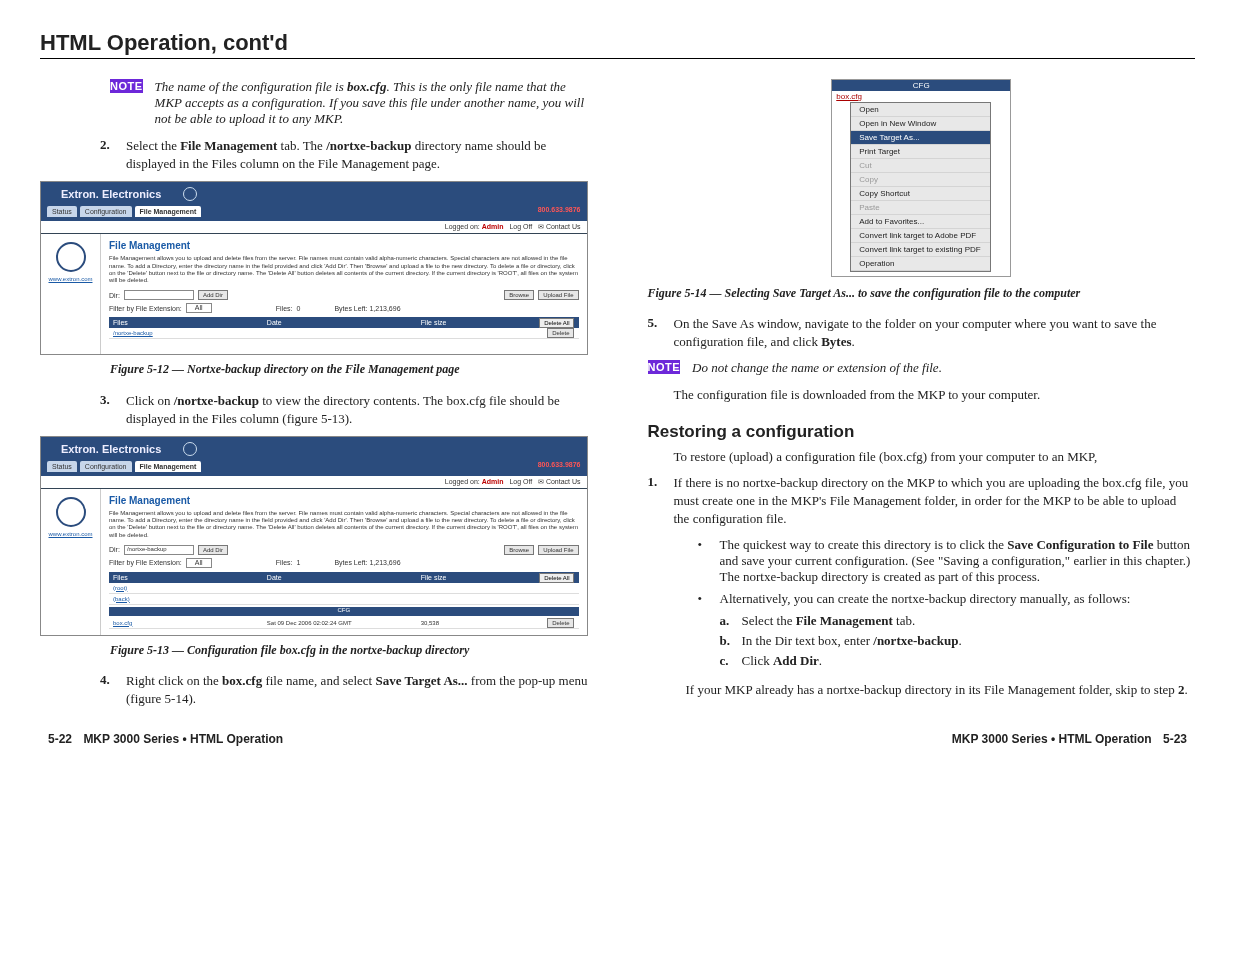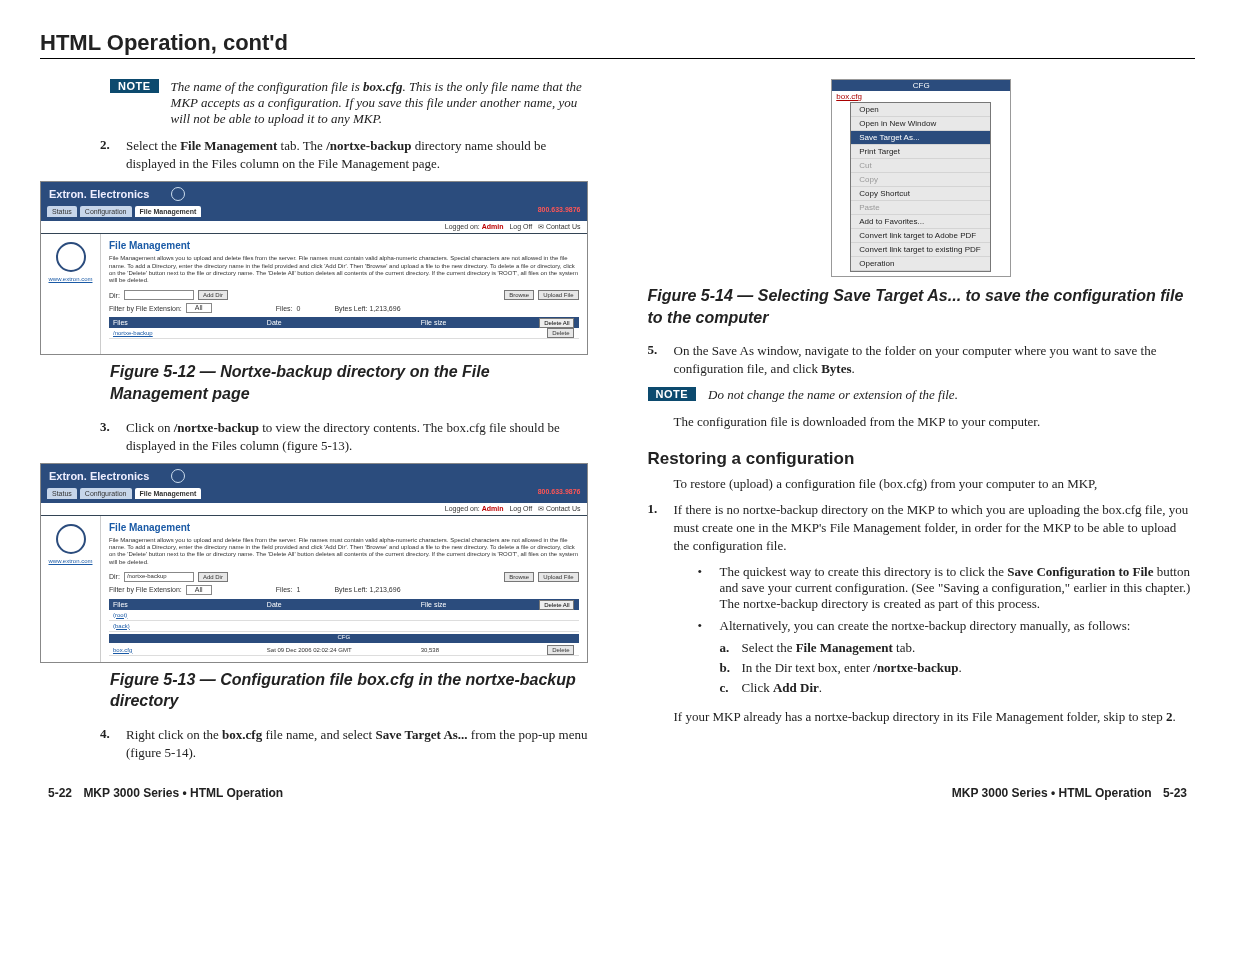--- a/index.html
+++ b/index.html
@@ -17,46 +17,46 @@
     font-weight: 700;
     font-size: 22px;
     margin: 0 0 4px 0;
     border-bottom: 1.5px solid #000;
     padding-bottom: 2px;
   }
   .columns { display: flex; gap: 60px; margin-top: 20px; }
   .col { flex: 1 1 50%; }
   .note-row { display:flex; align-items:flex-start; margin-bottom:10px; }
   .note-badge {
-    background:#0c4a6e; color:#fff; font-family:Arial,sans-serif;
-    font-size:11px; font-weight:700; padding:1px 8px;
+    background:#6d28d9; color:#fff; font-family:Arial,sans-serif;
+    font-size:11px; font-weight:700; padding:1px 0;
     margin-right:12px; flex:0 0 auto; letter-spacing:0.5px;
   }
   .note-text { font-style: italic; }
   .step { display:flex; margin:8px 0 8px 60px; }
   .step-num { font-weight:700; width:26px; flex:0 0 26px; }
   .step-text { flex:1; line-height:1.4; }
   .fig-caption {
-    font-family:Liberation Sans, sans-serif;
-    font-style:italic; font-weight:700; font-size:16px;
+    font-family:Liberation Serif, serif;
+    font-style:italic; font-weight:700; font-size:12px;
     margin:4px 0 14px 70px; line-height:1.35;
   }
   .body-indent { margin-left:86px; line-height:1.4; }
   h2.section {
     font-family:"Trebuchet MS",Arial,sans-serif;
     font-weight:700; font-size:17px; margin:18px 0 6px 0;
   }
   .bullet { display:flex; margin:6px 0 6px 110px; }
   .bullet .dot { width:22px; flex:0 0 22px; }
   .sub-step { display:flex; margin:4px 0 4px 130px; }
   .sub-step .lbl { font-weight:700; width:22px; flex:0 0 22px; }
 
   
   .shot { border:1px solid #888; margin:6px 0; font-family:Verdana,Arial,sans-serif; font-size:7px; color:#333; background:#fff; }
-  .shot-header { background:#2b4c7d; color:#eef; padding:5px 8px; font-size:11px; font-weight:700; font-family:"Trebuchet MS",Arial; display:flex; align-items:center; gap:22px;}
+  .shot-header { background:#2b4c7d; color:#eef; padding:5px 20px; font-size:11px; font-weight:700; font-family:"Trebuchet MS",Arial; display:flex; align-items:center; gap:22px;}
   .tabs-row { background:#2b4c7d; padding:0 6px 4px 6px; display:flex; gap:3px;}
   .tab, .tab-active { font-size:7px; padding:2px 5px; background:#c7d6ea; border-radius:2px 2px 0 0;}
   .tab-active { background:#fff; font-weight:700;}
   .topbar { background:#fff; border-bottom:1px solid #345; font-size:7px; text-align:right; padding:2px 6px;}
   .topbar .admin{color:#b00;font-weight:700;}
   .shot-body { display:flex; min-height:120px;}
   .sidebar { width:60px; background:#fff; border-right:1px solid #ccc; text-align:center; padding:4px; font-size:6px; color:#1a5aa6; text-decoration:underline;}
   .main { flex:1; padding:6px 8px;}
   .fm-title { color:#1a5aa6; font-size:10px; font-weight:700; margin-bottom:4px;}
   .fm-desc { font-size:6px; line-height:1.2; margin-bottom:6px;}
@@ -308,21 +308,21 @@
     </div>
     <div class="sub-step" style="margin-left:72px">
       <span class="lbl">b.</span>
       <span><span>In the Dir text box, enter </span><b>/nortxe-backup</b><span>.</span></span>
     </div>
     <div class="sub-step" style="margin-left:72px">
       <span class="lbl">c.</span>
       <span><span>Click </span><b>Add Dir</b><span>.</span></span>
     </div>
 
-    <div class="body-indent" style="margin-left:26px;margin-top:12px">
+    <div class="body-indent" style="margin-left:38px;margin-top:12px">
       <span>If your MKP already has a nortxe-backup directory in its File Management folder, skip to step </span><b>2</b><span>.</span>
     </div>
 
   </div>
 </div>
 
 <div class="footers">
   <div>
     <span class="pn">5-22</span>
     <span>MKP 3000 Series • HTML Operation</span>

